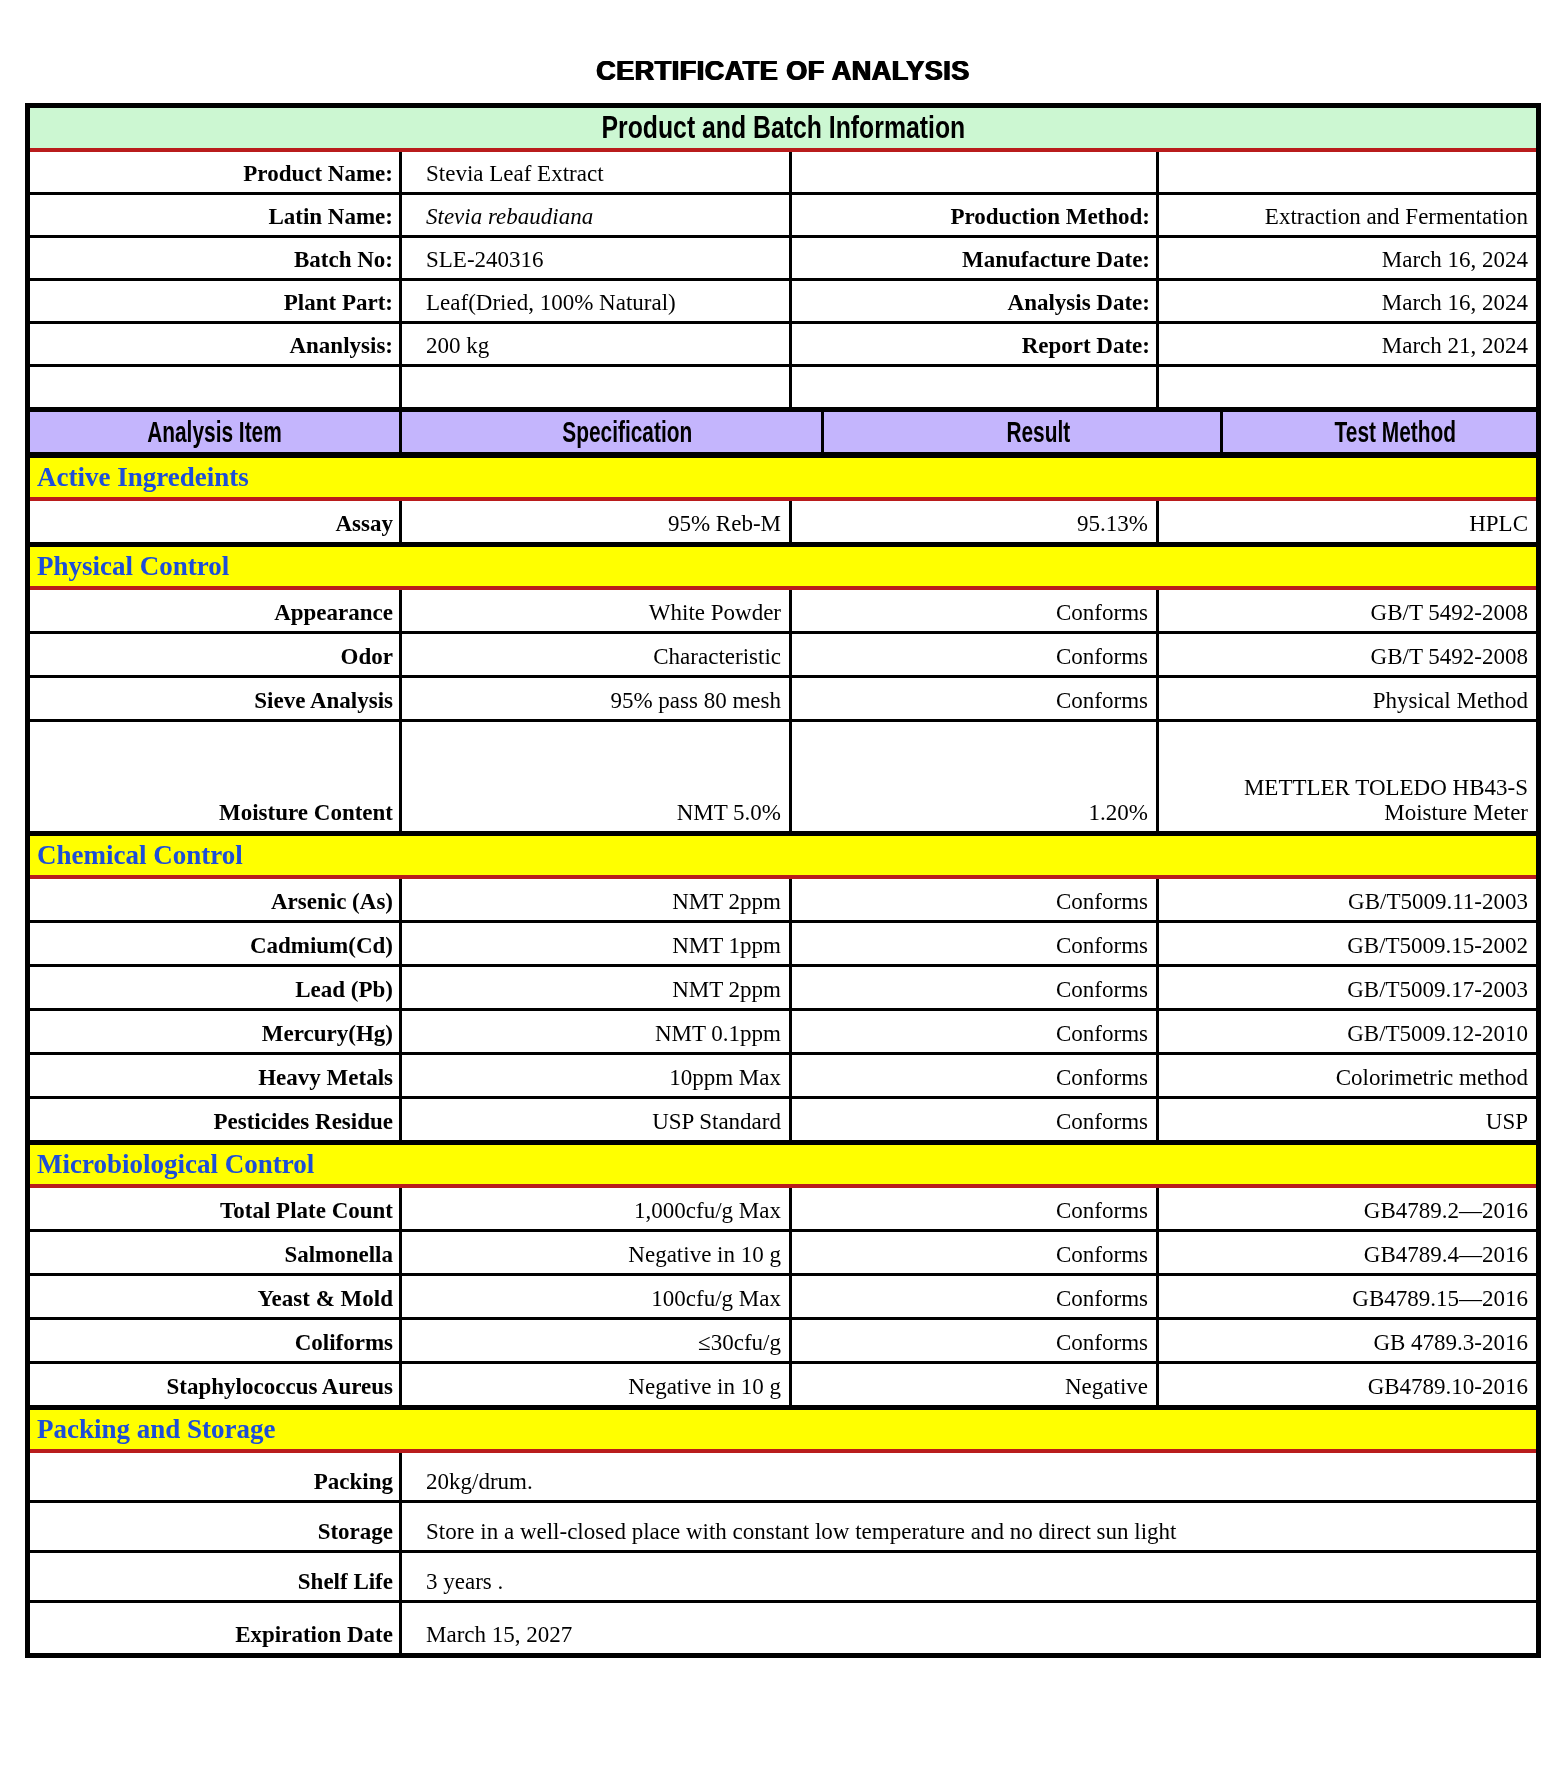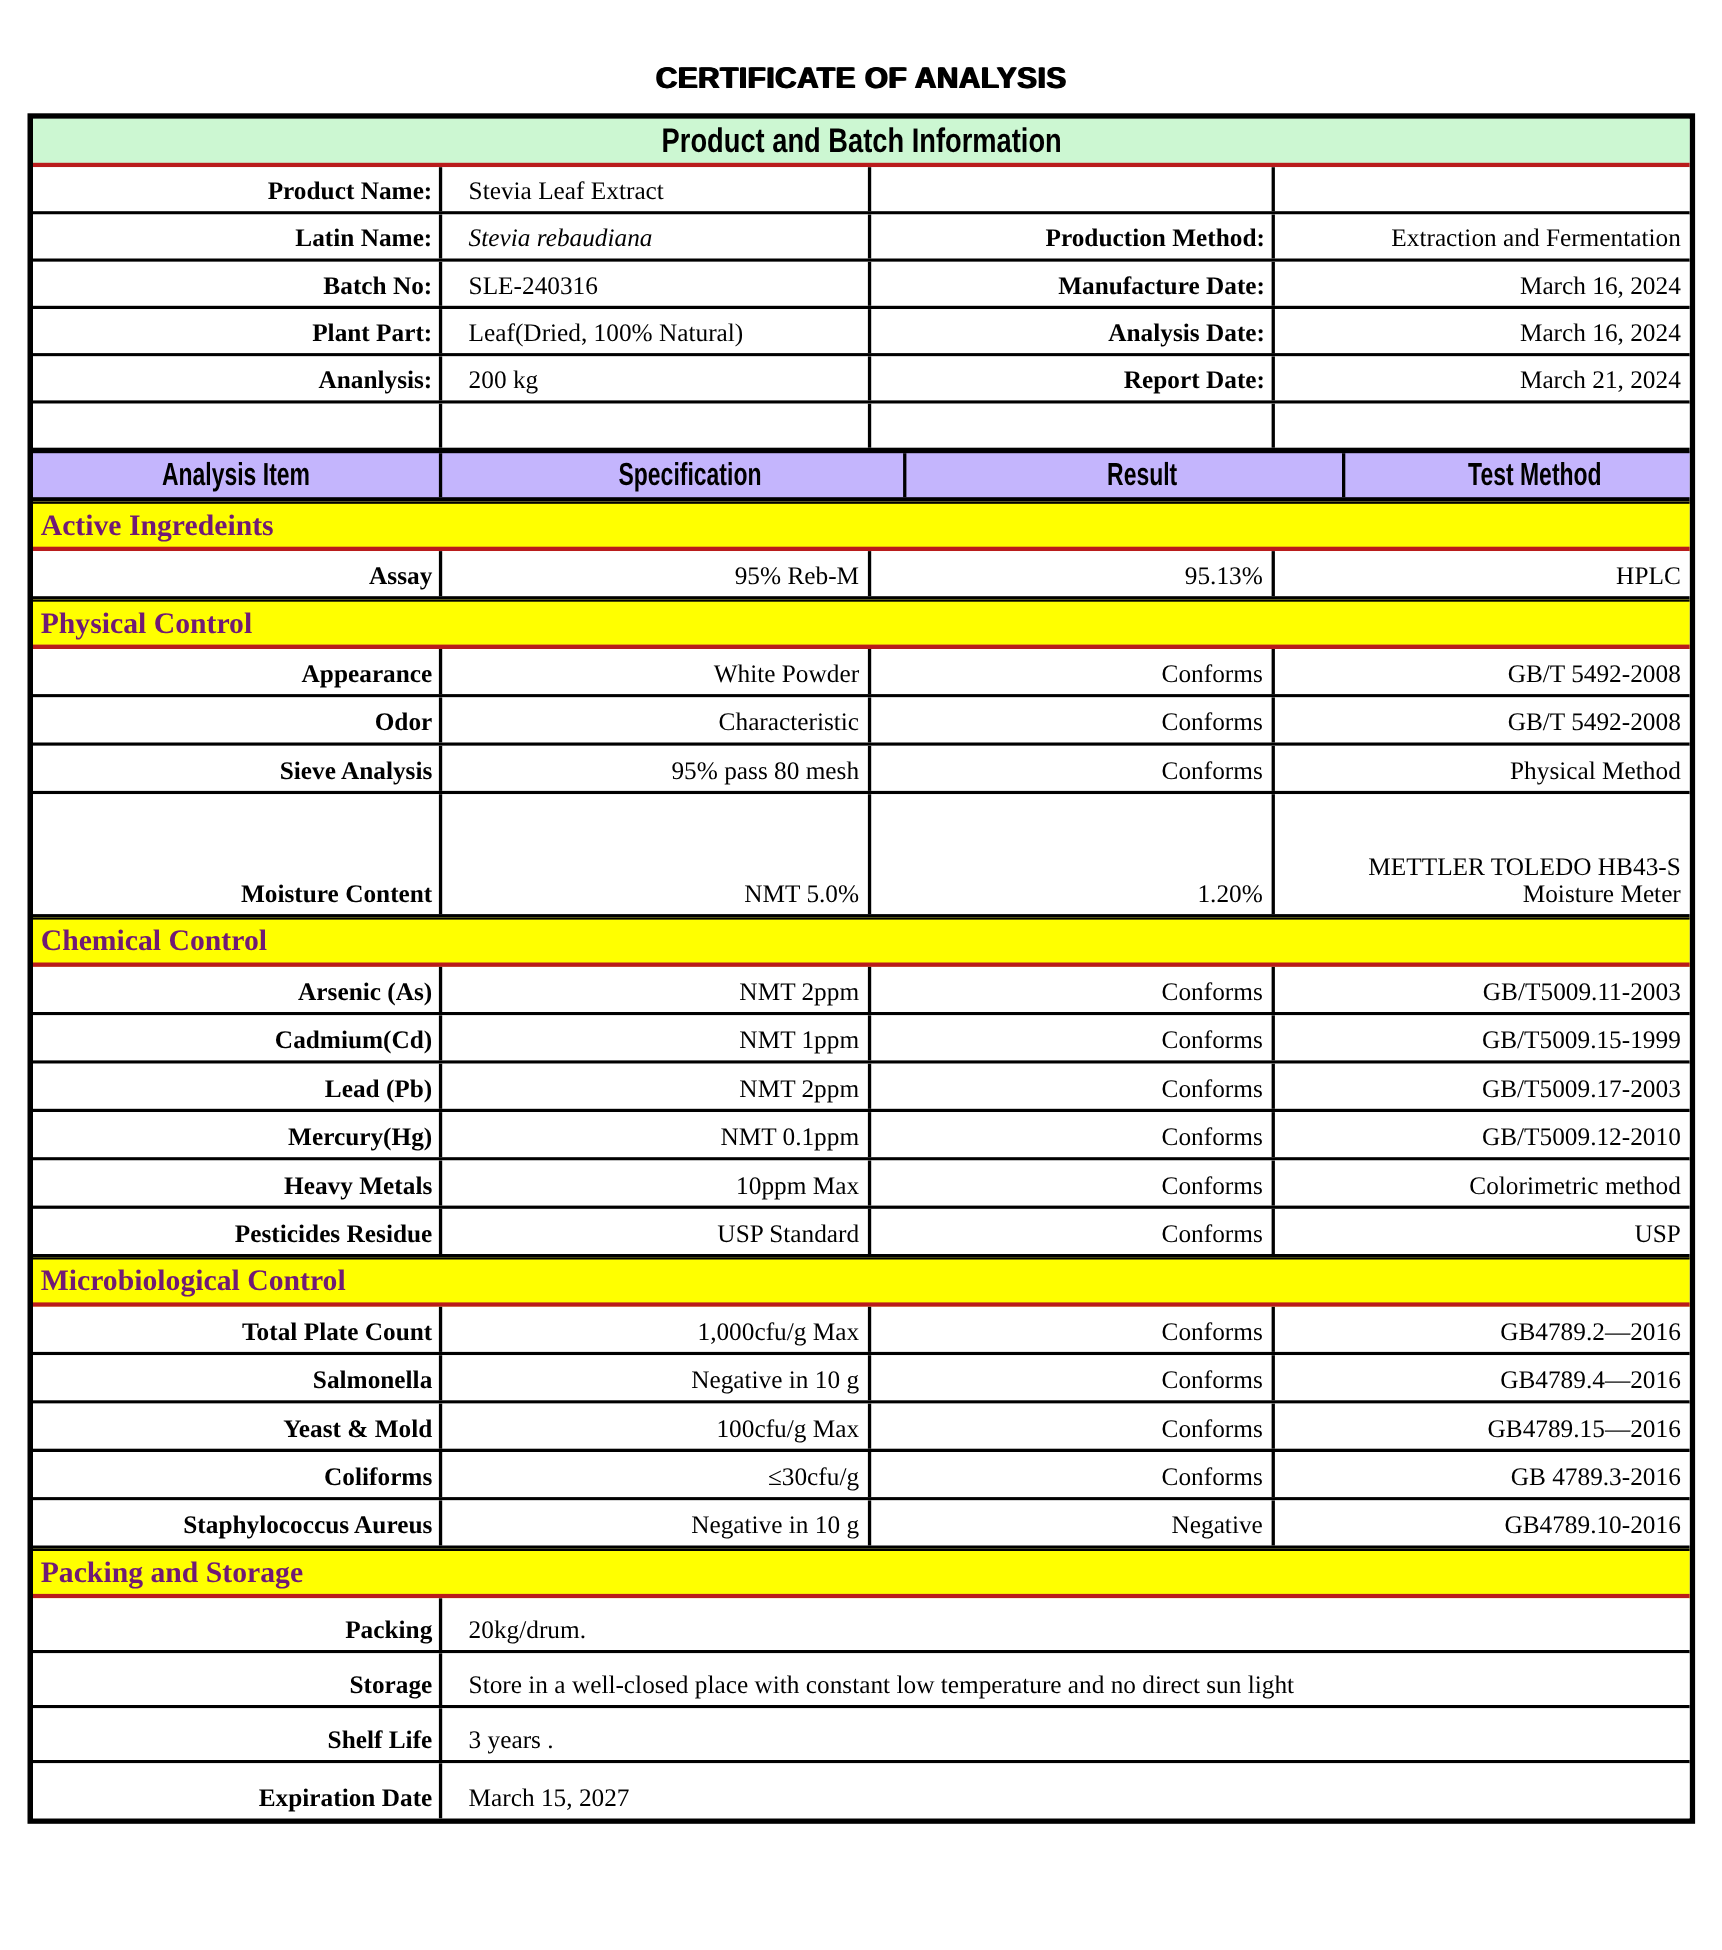--- a/index.html
+++ b/index.html
@@ -26,21 +26,21 @@
   .row .cell:last-child{border-right:none;}
   .c1{width:372px;}.c2{width:390px;}.c3{width:367px;}.c4{flex:1;}
   .cw{flex:1;}
   .lab,.item{justify-content:flex-end;padding-right:6px;font-weight:bold;text-align:right;}
   .val{justify-content:flex-start;padding-left:24px;text-align:left;}
   .valr,.spec,.res,.meth{justify-content:flex-end;padding-right:8px;text-align:right;}
   .ch{align-items:center;justify-content:center;padding-bottom:0;}
   .cond{display:inline-block;font-family:"Liberation Sans",sans-serif;font-weight:bold;
         font-size:29px;transform:scaleX(.72);white-space:nowrap;}
   .gh{font-size:31px;transform:scaleX(.8);}
-  .sect{font-weight:bold;font-size:27px;color:#701a75;padding-left:7px;}
+  .sect{font-weight:bold;font-size:27px;color:#1d4ed8;padding-left:7px;}
   .italic{font-style:italic;}
 </style>
 </head>
 <body>
 
 <div class="sheet">
   <div class="title">CERTIFICATE OF ANALYSIS</div>
 
   <div class="coa-table">
 
@@ -144,21 +144,21 @@
     <div class="row data">
       <div class="cell c1 item">Arsenic (As)</div>
       <div class="cell c2 spec">NMT 2ppm</div>
       <div class="cell c3 res">Conforms</div>
       <div class="cell c4 meth">GB/T5009.11-2003</div>
     </div>
     <div class="row data">
       <div class="cell c1 item">Cadmium(Cd)</div>
       <div class="cell c2 spec">NMT 1ppm</div>
       <div class="cell c3 res">Conforms</div>
-      <div class="cell c4 meth">GB/T5009.15-1999</div>
+      <div class="cell c4 meth">GB/T5009.15-2002</div>
     </div>
     <div class="row data">
       <div class="cell c1 item">Lead (Pb)</div>
       <div class="cell c2 spec">NMT 2ppm</div>
       <div class="cell c3 res">Conforms</div>
       <div class="cell c4 meth">GB/T5009.17-2003</div>
     </div>
     <div class="row data">
       <div class="cell c1 item">Mercury(Hg)</div>
       <div class="cell c2 spec">NMT 0.1ppm</div>

